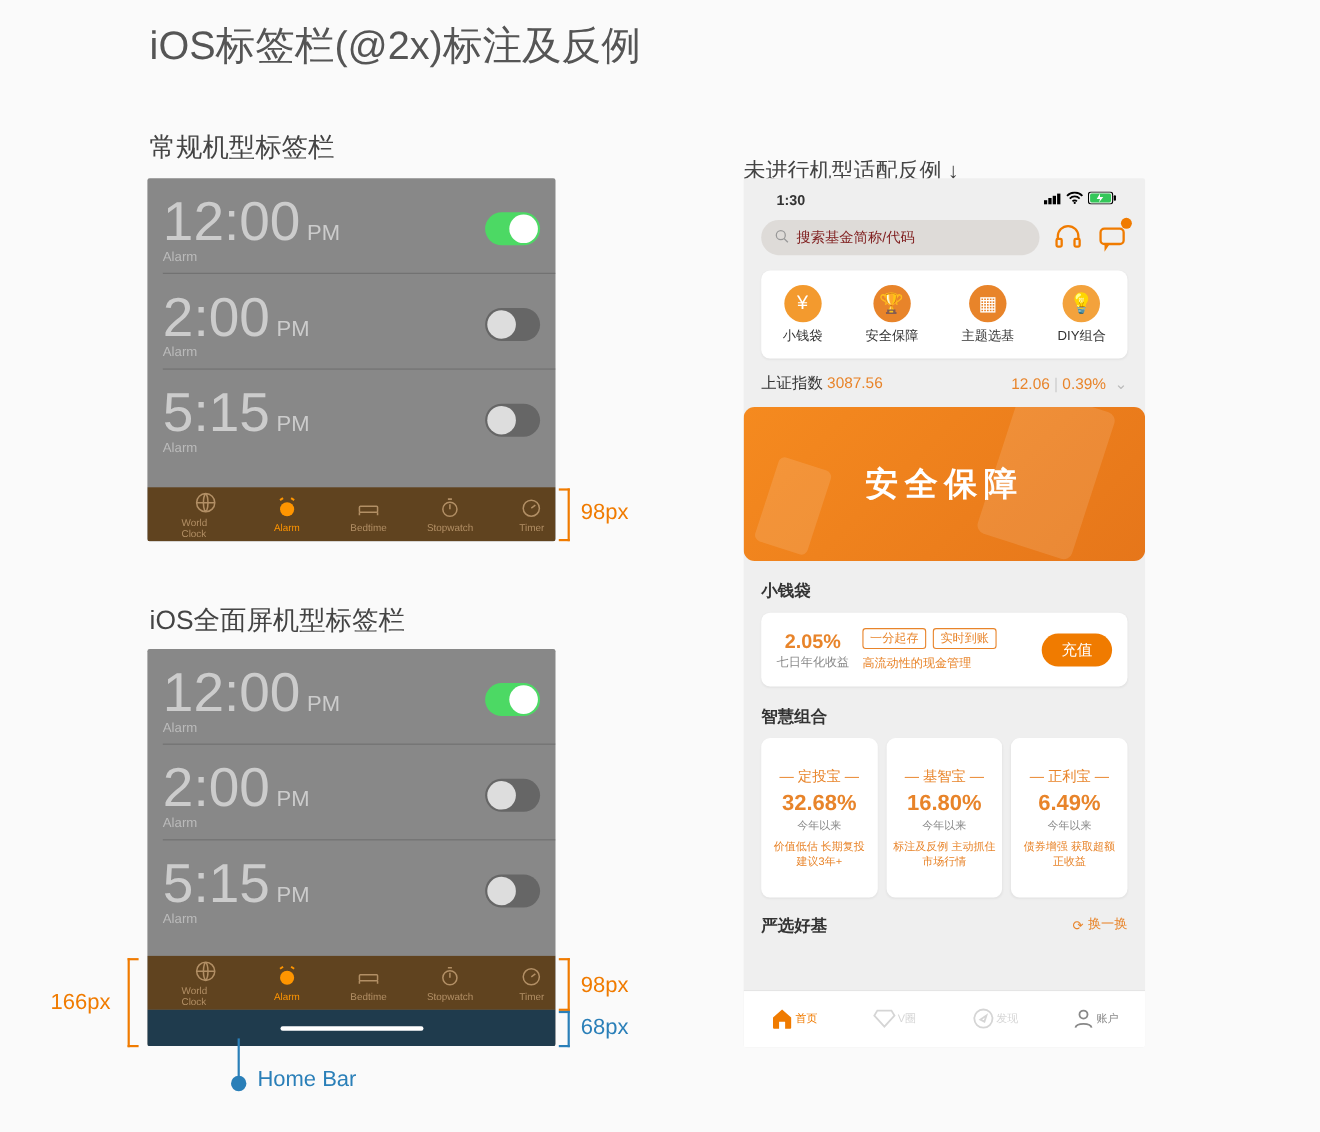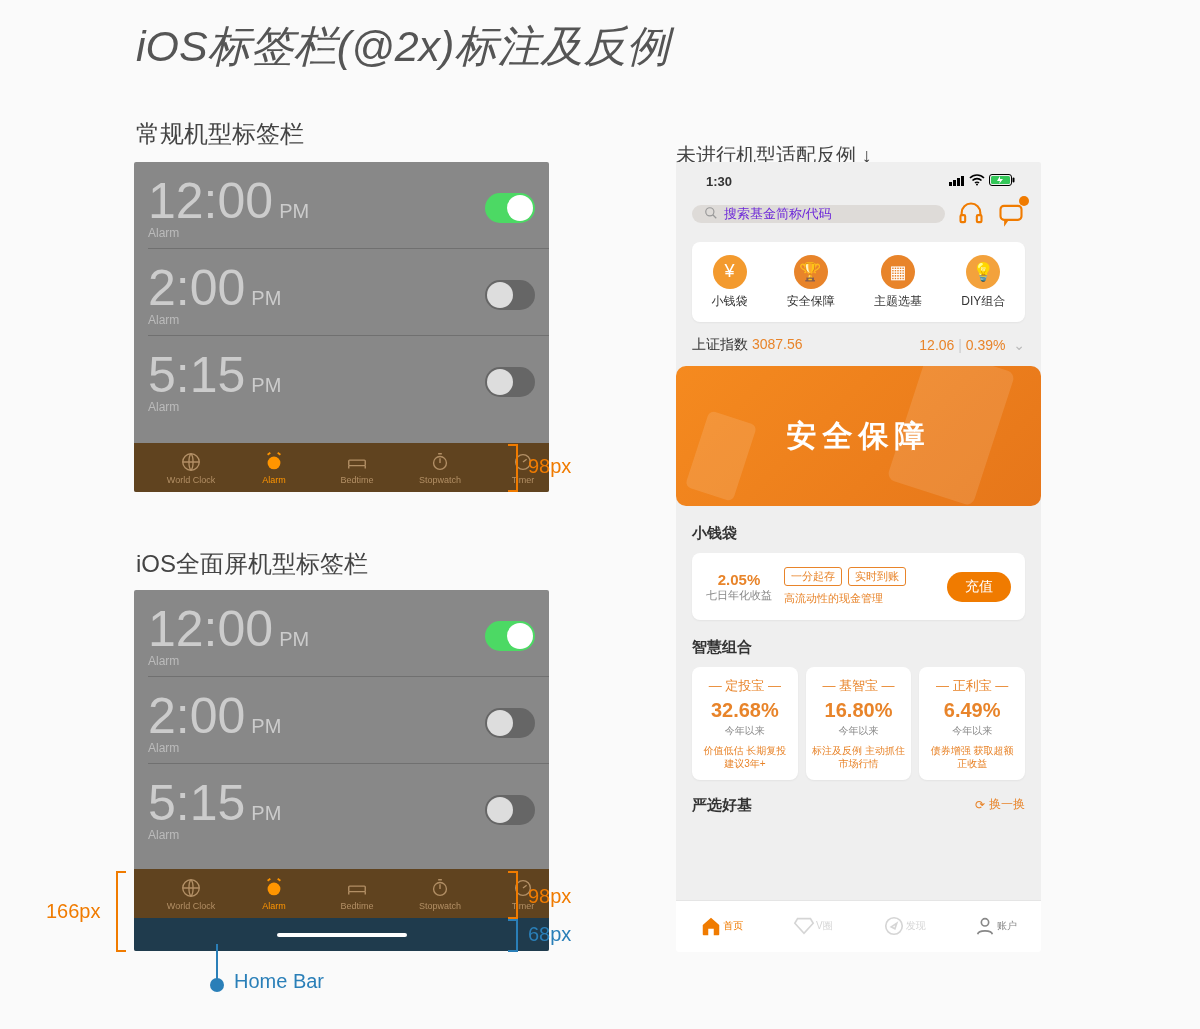--- a/index.html
+++ b/index.html
@@ -1,22 +1,22 @@
 <!DOCTYPE html>
 <html><head>
 <meta charset="utf-8">
 <style>
   * { box-sizing: border-box; margin: 0; padding: 0; }
   body { width: 1200px; height: 1029px; background: #fafafa; font-family: -apple-system, "PingFang SC", "Helvetica Neue", Arial, sans-serif; color: #333; position: relative; }
-  .page-title { position:absolute; left:136px; top:18px; font-size:43px; font-weight:400; color:#555;font-style:italic; }
+  .page-title { position:absolute; left:136px; top:18px; font-size:36px; font-weight:400; color:#555; }
   
   .subtitle { font-size:24px; color:#444; font-weight:400; }
   .sub1 { position:absolute; left:136px; top:118px; }
   .sub2 { position:absolute; left:136px; top:548px; }
-  .clock-shot { position:absolute; left:134px; width:415px; background:#888; border-radius:2px; overflow:hidden; }
+  .clock-shot { position:absolute; left:134px; width:371px; background:#888; border-radius:2px; overflow:hidden; }
   .shot1 { top:162px; height:330px; }
   .shot2 { top:590px; height:361px; }
   .alarm-row { padding:10px 14px 4px 14px; display:flex; align-items:center; justify-content:space-between; color:#ccc; }
   .alarm-row .time { display:flex; align-items:baseline; gap:6px; }
   .alarm-row .big { font-size:50px; font-weight:200; letter-spacing:0px; }
   .alarm-row .ampm { font-size:20px;text-align:right; }
   .alarm-row .lbl { font-size:12px; color:#bbb; display:block; position:relative; top:-4px; }
   .toggle { width:50px; height:30px; border-radius:15px; background:#666; position:relative; }
   .toggle .knob { position:absolute; width:26px; height:26px; border-radius:50%; background:#ddd; top:2px; left:2px; }
   .toggle.on { background:#4cd964; }
@@ -43,47 +43,47 @@
   .br4 { left:116px; top:871px; width:10px; height:81px; border-top:2px solid #f07b00; border-bottom:2px solid #f07b00; border-left:2px solid #f07b00; }
   .homebar-label { position:absolute; left:234px; top:970px; color:#2a7fb8; font-size:20px; }
   .homebar-line { position:absolute; left:216px; top:944px; width:2px; height:40px; background:#2a7fb8; }
   .homebar-dot { position:absolute; left:210px; top:978px; width:14px; height:14px; border-radius:50%; background:#2a7fb8; }
   
   .sub3 { position:absolute; left:676px; top:118px; font-size:20px; color:#444;margin-top:24px; }
   .phone { position:absolute; left:676px; top:162px; width:365px; height:790px; background:#efefef; border-radius:2px; overflow:hidden; font-size:13px; }
   .statusbar { height:38px; display:flex; align-items:center; justify-content:space-between; padding:0 26px 0 30px; font-weight:600; }
   .statusbar .right { display:flex; align-items:center; gap:4px; }
   .searchrow { display:flex; align-items:center; gap:12px; padding:0 16px; }
-  .searchbox { flex:1; height:18px; background:#dedbd8; border-radius:16px; display:flex; align-items:center; padding:0 12px; color:#6d28d9; gap:6px; }
+  .searchbox { flex:1; height:32px; background:#dedbd8; border-radius:16px; display:flex; align-items:center; padding:0 12px; color:#7f1d1d; gap:6px; }
   .hs-icon { width:28px; height:28px; color:#f07b00; position:relative; }
   .badge { position:absolute; top:-4px; right:-4px; width:10px; height:10px; border-radius:50%; background:#f07b00; }
   .nav-grid { margin:14px 16px 0; background:#fff; border-radius:8px; height:80px; display:flex; justify-content:space-around; align-items:center; box-shadow:0 1px 2px rgba(0,0,0,0.05); }
   .nav-cell { display:flex; flex-direction:column; align-items:center; gap:4px; font-size:12px; color:#333; }
   .nav-cell .circle { width:34px; height:34px; border-radius:50%; background:#f39a2e; display:flex; align-items:center; justify-content:center; color:#fff; font-size:18px; }
   .nav-cell.b .circle { background:#e8842a; }
   .nav-cell.c .circle { background:#e8842a; }
   .nav-cell.d .circle { background:#f3a23c; }
   .index-row { margin:14px 16px 0; display:flex; align-items:center; justify-content:space-between; color:#333; font-size:14px; }
   .index-row .val { color:#e8842a; }
   .index-row .sep { color:#ccc; }
   .banner { margin:12px 0 0; height:140px; border-radius:10px; background:linear-gradient(135deg,#f58a1f 0%,#e6761a 100%); display:flex; align-items:center; justify-content:center; color:#fff; font-size:30px; font-weight:700; letter-spacing:6px; position:relative; overflow:hidden; }
   .banner::before, .banner::after { content:""; position:absolute; background:rgba(255,255,255,0.12); transform:rotate(18deg); }
   .banner::before { width:90px; height:140px; left:230px; top:-10px; border-radius:8px; }
   .banner::after { width:50px; height:80px; left:20px; top:50px; border-radius:6px; }
   .section-title { margin:18px 16px 0; font-size:15px; font-weight:700; color:#333; }
   .wallet-card { margin:10px 16px 0; background:#fff; border-radius:8px; padding:14px; display:flex; align-items:center; justify-content:space-between; box-shadow:0 1px 2px rgba(0,0,0,0.05); }
   .wallet-left { text-align:center; }
-  .wallet-rate { color:#e8842a; font-size:15px; font-weight:700; }
+  .wallet-rate { color:#e8842a; font-size:18px; font-weight:700; }
   .wallet-sub { font-size:11px; color:#888; }
   .wallet-mid { flex:1; padding:0 12px; font-size:11px; color:#e8842a; }
   .wallet-tags { display:flex; gap:6px; margin-bottom:5px; }
   .wallet-tags span { border:1px solid #e8842a; border-radius:3px; padding:1px 6px; }
   .wallet-btn { background:#f07b00; color:#fff; border-radius:16px; padding:6px 18px; font-size:14px; }
   .combo-grid { margin:10px 16px 0; display:flex; gap:8px; }
-  .combo-card { flex:1; background:#fff; border-radius:8px; padding:10px 6px; text-align:center; box-shadow:0 1px 2px rgba(0,0,0,0.05); }
+  .combo-card { flex:1; background:#fff; border-radius:8px; padding:26px 6px; text-align:center; box-shadow:0 1px 2px rgba(0,0,0,0.05); }
   .combo-name { color:#e8842a; font-size:13px; }
   .combo-pct { color:#e8842a; font-size:20px; font-weight:700; margin-top:4px; }
   .combo-sub { font-size:10px; color:#888; margin-top:2px; }
   .combo-desc { font-size:10px; color:#e8842a; margin-top:6px; line-height:1.3; }
   .strict-row { margin:16px 16px 0; display:flex; justify-content:space-between; align-items:flex-start; }
   .refresh { color:#e8842a; font-size:12px; display:flex; align-items:center; gap:4px; }
   .phone-tabbar { position:absolute; bottom:0; left:0; right:0; height:52px; background:#fff; display:flex; border-top:1px solid #e5e5e5; }
   .pt-item { flex:1; display:flex; flex-direction:row; align-items:center; justify-content:center; gap:1px; font-size:10px; color:#888; padding-bottom:2px; }
   .pt-item.active { color:#f07b00; }
   .pt-icon { width:22px; height:22px; display:flex; align-items:center; justify-content:center; }

